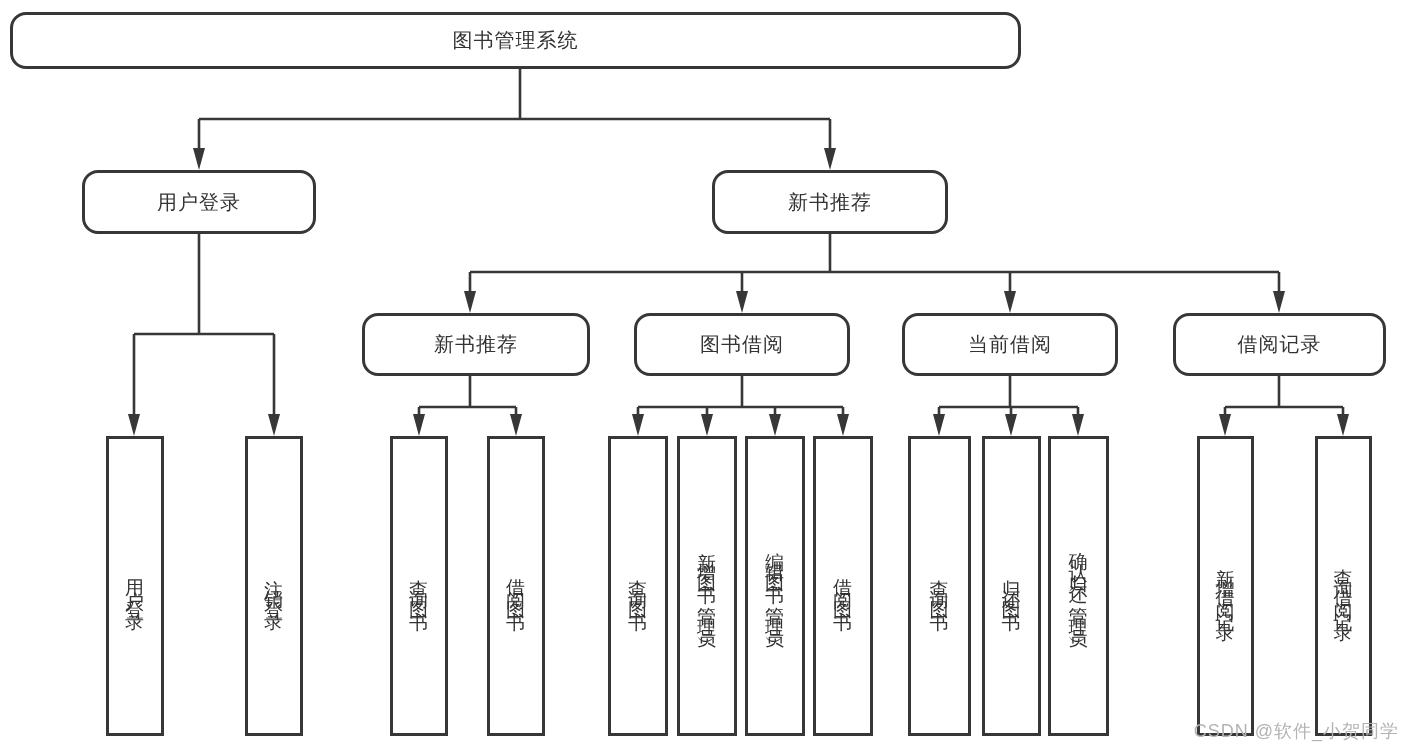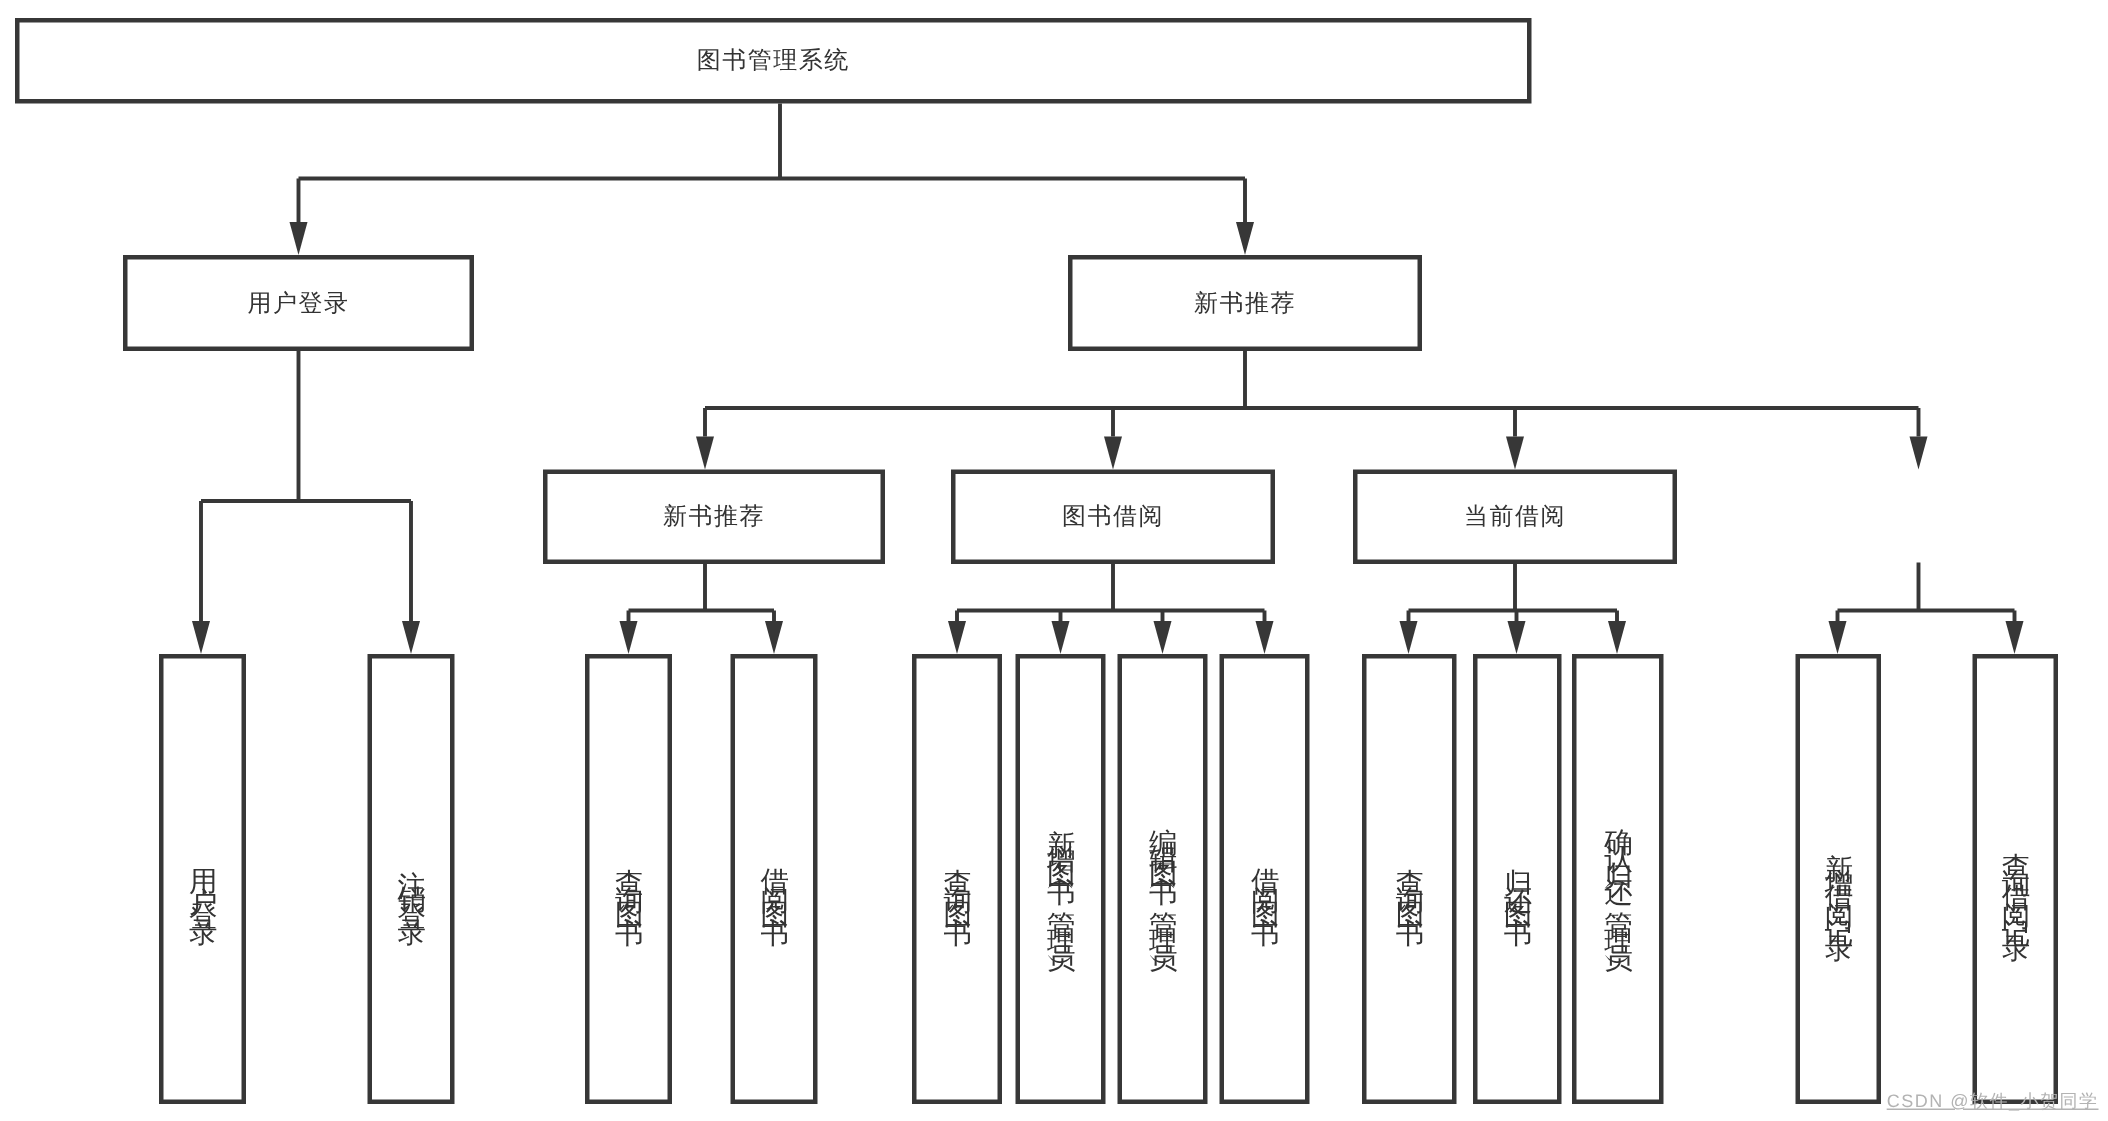--- a/index.html
+++ b/index.html
@@ -20,37 +20,36 @@
   .wires{position:absolute;inset:0;width:1405px;height:747px;}
   .wires path{stroke:var(--line-color);stroke-width:2.6;fill:none;}
   .wires polygon{fill:var(--line-color);stroke:none;}
   .node{
     position:absolute;
     border:3px solid var(--line-color);
     background:#fff;
     display:flex;align-items:center;justify-content:center;
     color:var(--text-color);
   }
-  .node-h{font-size:16px;letter-spacing:1px;white-space:nowrap;}
+  .node-h{font-size:20px;letter-spacing:1px;white-space:nowrap;border-radius:16px;}
   .node-v{font-size:19px;}
   .node-v .vtext{
     writing-mode:vertical-rl;
     text-orientation:mixed;
     letter-spacing:11px;
     line-height:1;
     white-space:nowrap;
   }
   .watermark{
     position:absolute;
     right:6px;bottom:4px;
-    font-size:12px;
+    font-size:18px;
     color:var(--watermark-color);
     letter-spacing:1px;
     white-space:nowrap;
-    text-decoration:underline;
   }
 </style>
 </head>
 <body>
 
 <div class="canvas">
 
   <svg class="wires" viewBox="0 0 1405 747" xmlns="http://www.w3.org/2000/svg" aria-hidden="true">
 
     <path d="M520,67 V119 M199,119 H830 M199,119 V148 M830,119 V148"></path>
@@ -88,20 +87,21 @@
   </svg>
 
   <div class="node node-h" style="left:10px;top:12px;width:1011px;height:57px;">图书管理系统</div>
 
   <div class="node node-h" style="left:82px;top:170px;width:234px;height:64px;">用户登录</div>
   <div class="node node-h" style="left:712px;top:170px;width:236px;height:64px;">新书推荐</div>
 
   <div class="node node-h" style="left:362px;top:313px;width:228px;height:63px;">新书推荐</div>
   <div class="node node-h" style="left:902px;top:313px;width:216px;height:63px;">当前借阅</div>
   <div class="node node-h" style="left:634px;top:313px;width:216px;height:63px;">图书借阅</div>
+  <div class="node node-h" style="left:1173px;top:313px;width:213px;height:63px;">借阅记录</div>
 
   <div class="node node-v" style="left:106px;top:436px;width:58px;height:300px;">
     <span class="vtext">用户登录</span>
   </div>
   <div class="node node-v" style="left:245px;top:436px;width:58px;height:300px;">
     <span class="vtext">注销登录</span>
   </div>
 
   <div class="node node-v" style="left:390px;top:436px;width:58px;height:300px;">
     <span class="vtext">查询图书</span>

